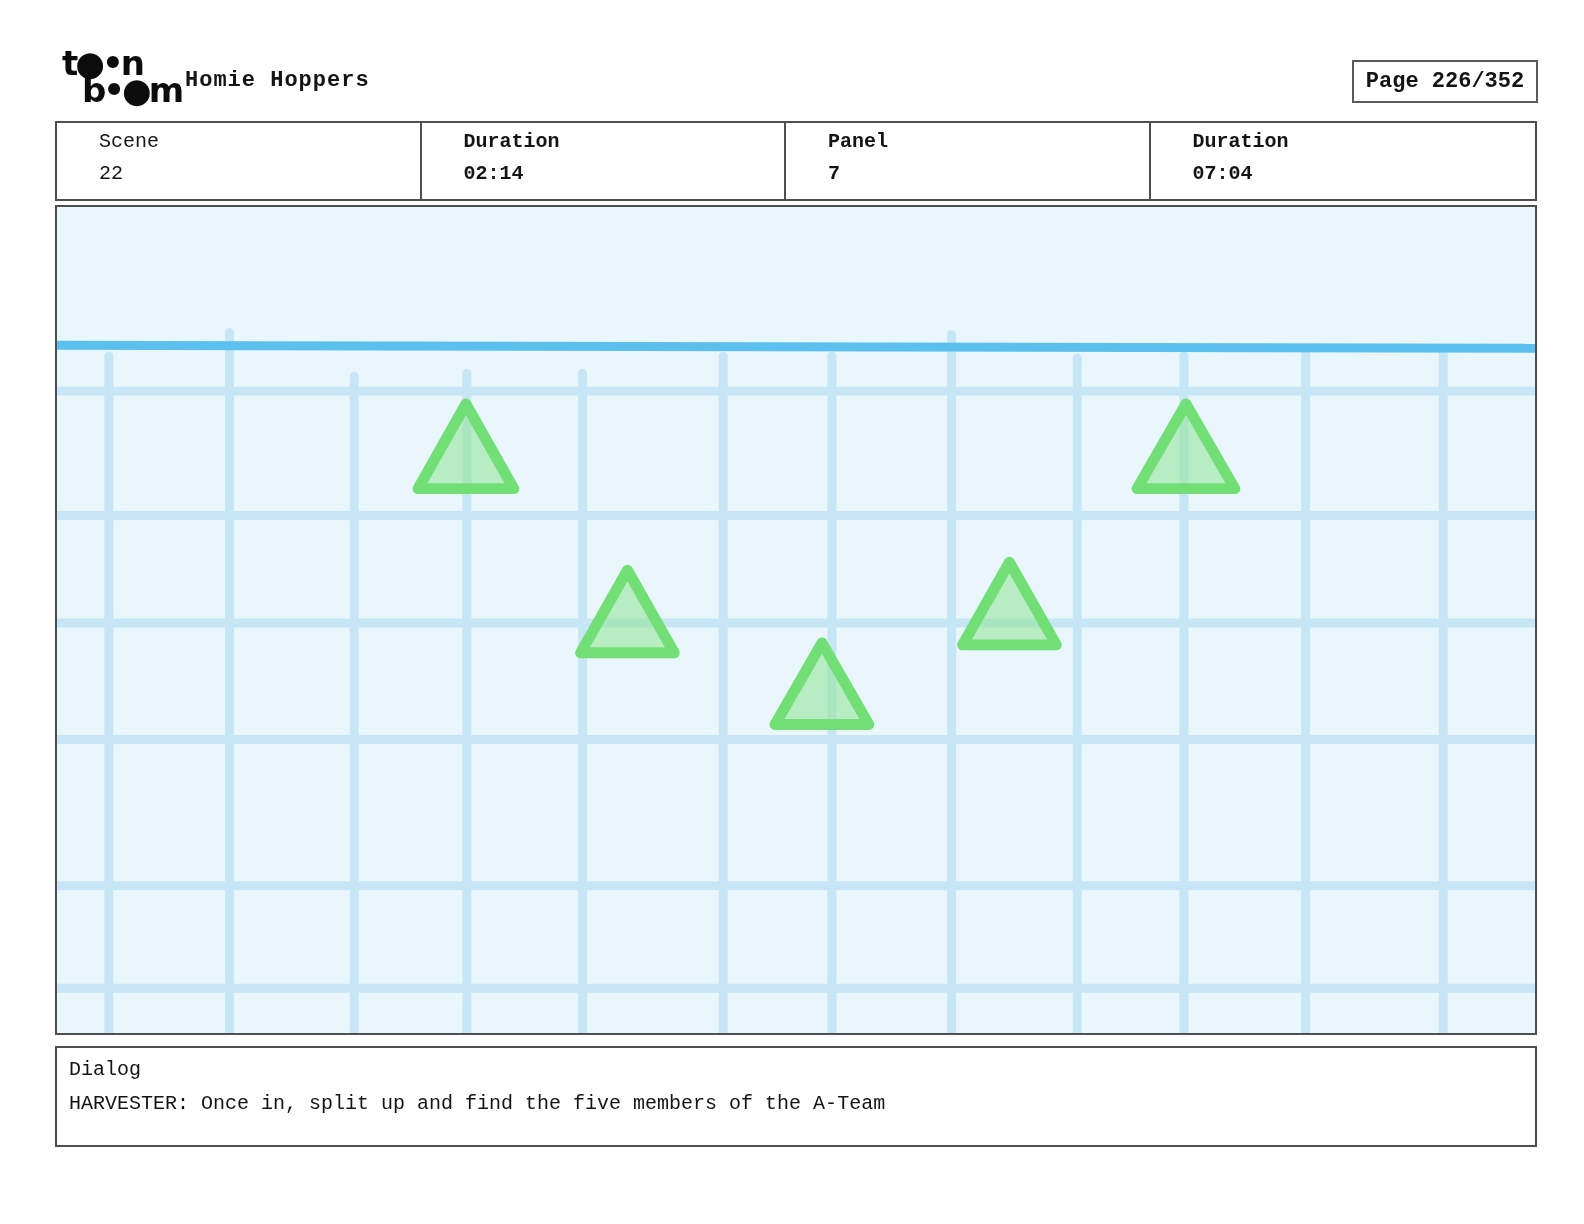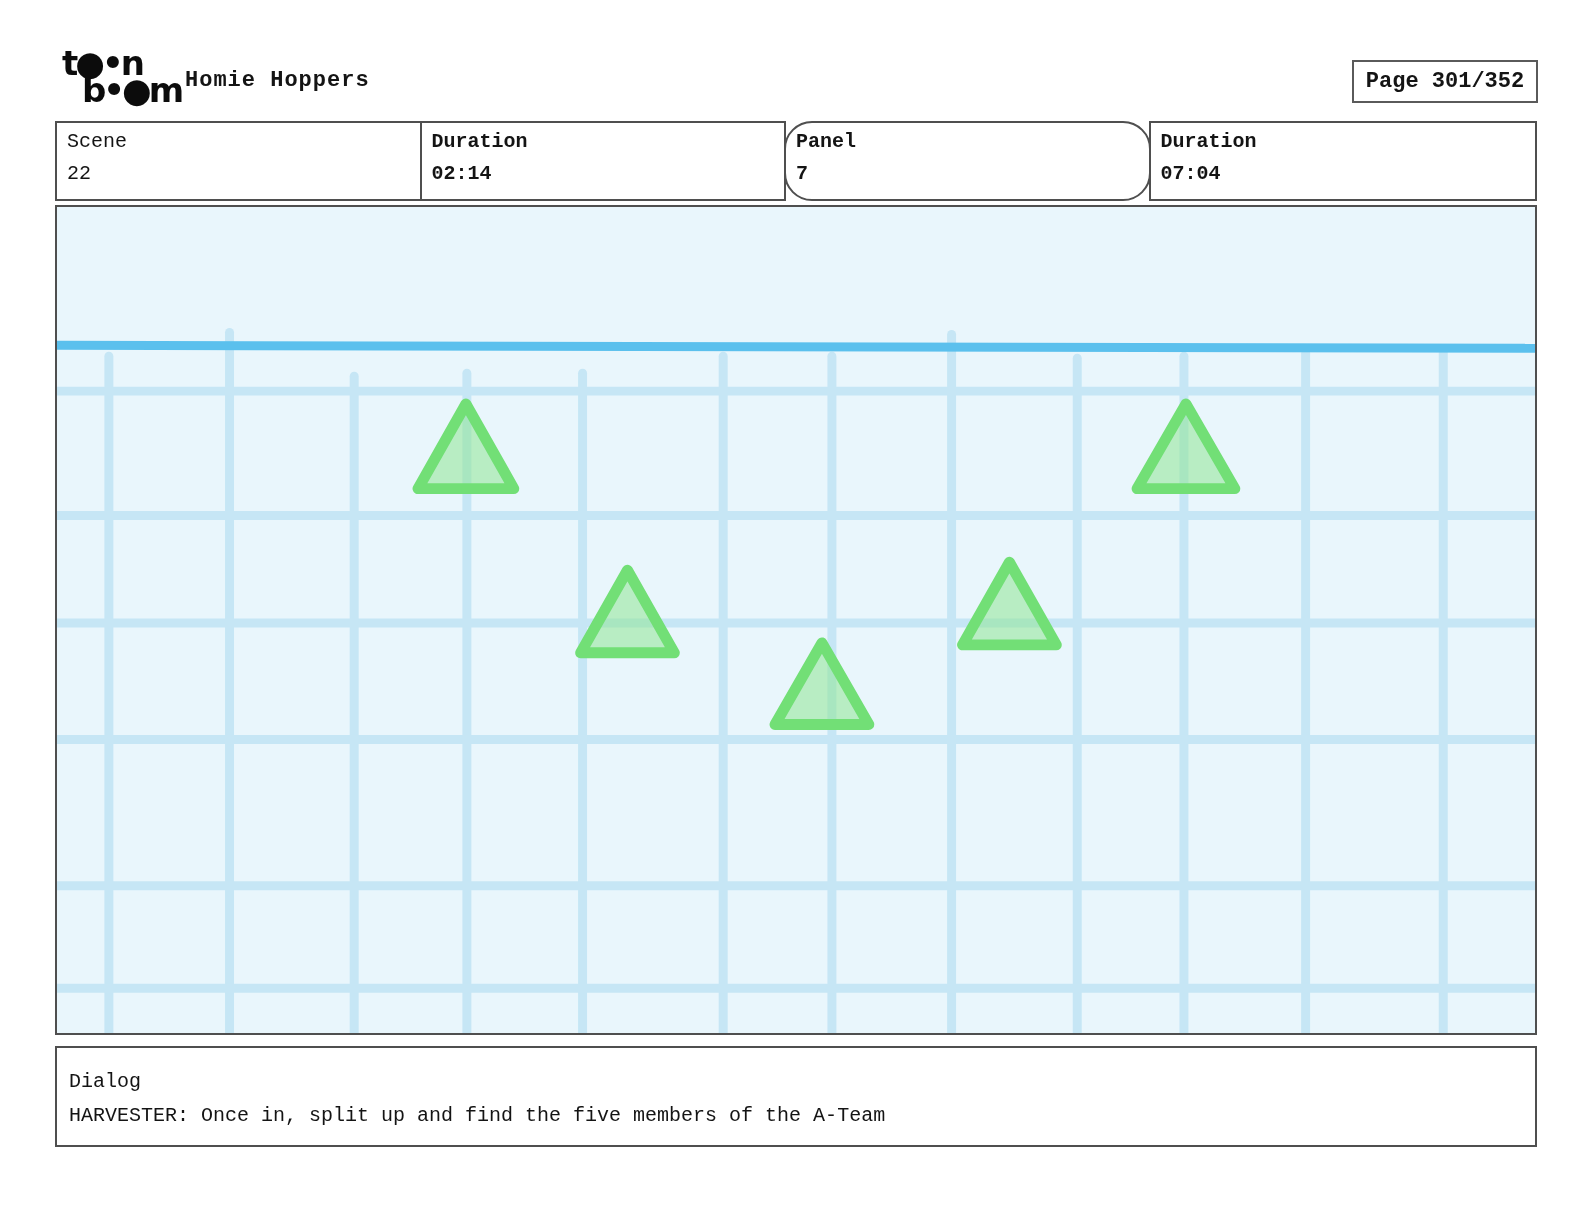--- a/index.html
+++ b/index.html
@@ -25,45 +25,45 @@
   }
   .info-table{
     position:absolute;left:55px;top:121px;width:1482px;height:80px;
     display:flex;box-sizing:border-box;
   }
   .info-cell{
     border:2px solid #4f4f4f;box-sizing:border-box;height:100%;
     padding:3px 10px;font-size:20px;line-height:32px;background:#ffffff;
   }
   .info-cell + .info-cell{margin-left:-2px;font-weight:bold;}
-  .info-cell .cell-label,.info-cell .cell-value{display:block;white-space:nowrap;}
-  .c0{width:367px;} .c1{width:367px;} .c2{width:367px;border-radius:28px;} .c3{width:389px;}
+  .info-cell .cell-label,.info-cell .cell-value{display:block;white-space:nowrap;margin-left:32px;}
+  .c0{width:367px;} .c1{width:367px;} .c2{width:367px;} .c3{width:389px;}
   .panel{
     position:absolute;left:55px;top:205px;width:1482px;height:830px;
     border:2px solid #4f4f4f;box-sizing:border-box;background:#e9f6fc;overflow:hidden;
   }
   .panel svg{position:absolute;left:0;top:0;width:100%;height:100%;display:block;}
   .dialog{
     position:absolute;left:55px;top:1046px;width:1482px;height:101px;
     border:2px solid #4f4f4f;box-sizing:border-box;background:#ffffff;
-    padding:17px 12px;font-size:20px;line-height:34px;
+    padding:5px 12px;font-size:20px;line-height:34px;
   }
   .dialog .dialog-text{display:block;white-space:nowrap;}
 </style>
 </head>
 <body>
 
 <div class="page">
 
   <div class="logo"><span class="l1">t●•n</span><br><span class="l2">b•●m</span></div>
 
   <div class="title">Homie Hoppers</div>
 
   <div class="page-box">
-    <span>Page 301/352</span>
+    <span>Page 226/352</span>
   </div>
 
   <div class="info-table">
     <div class="info-cell c0">
       <span class="cell-label">Scene</span>
       <span class="cell-value">22</span>
     </div>
     <div class="info-cell c1">
       <span class="cell-label">Duration</span>
       <span class="cell-value">02:14</span>

